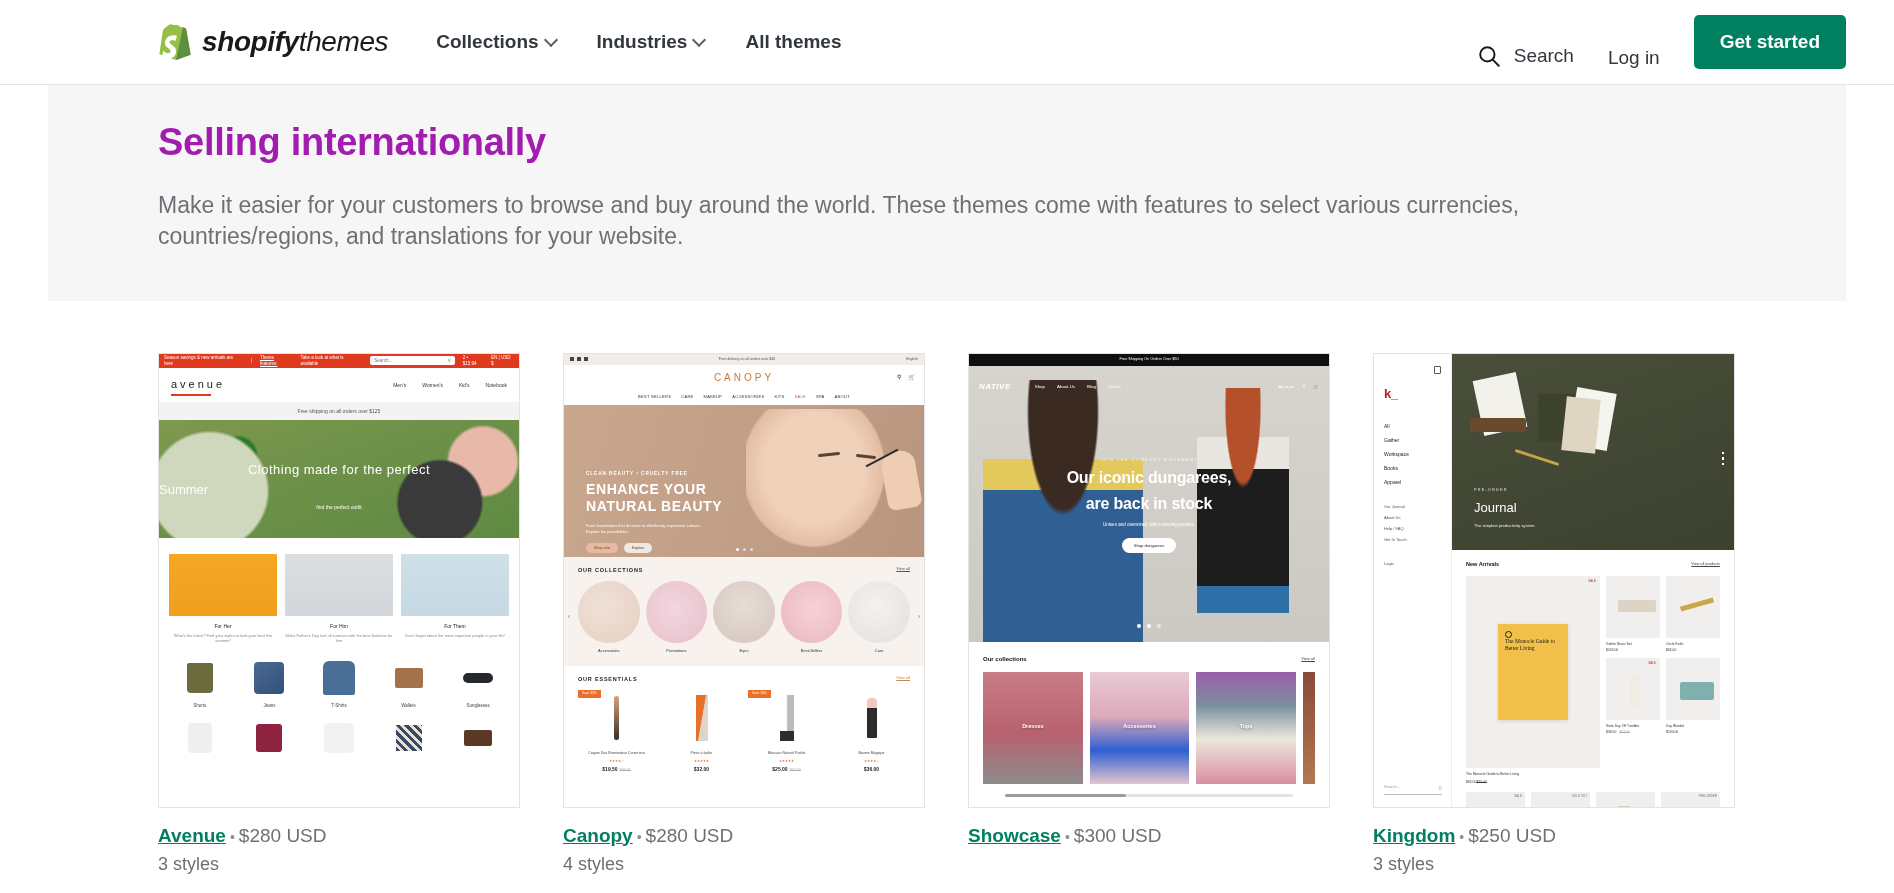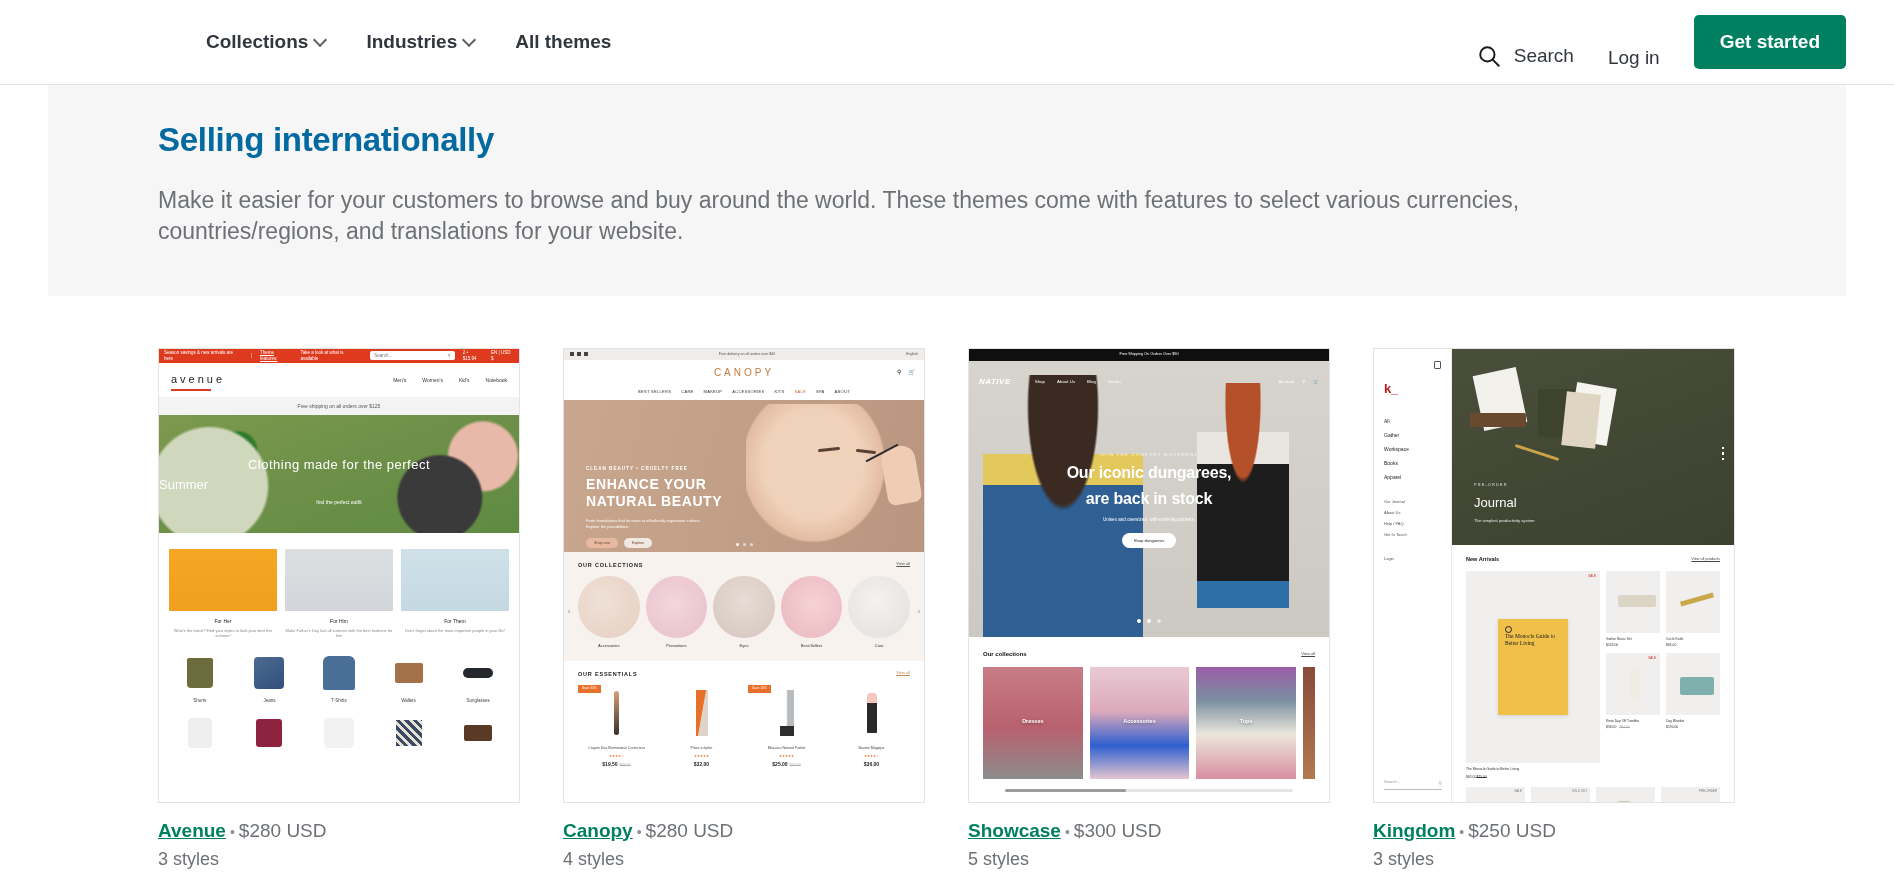--- a/index.html
+++ b/index.html
@@ -60,22 +60,22 @@
   }
 
   
   .hero {
     margin: 0 48px;
     background: #f6f6f7;
     padding: 36px 0 48px 110px;
   }
   .hero h1 {
     margin: 0 0 26px 0;
-    font-size: 33px; font-weight: 700;
-    color: #0369a1; letter-spacing: -0.3px;
+    font-size: 38px; font-weight: 700;
+    color: #a21caf; letter-spacing: -0.3px;
   }
   .hero p {
     margin: 0; max-width: 1500px;
     font-size: 23px; line-height: 1.36;
     color: #6d7175; font-weight: 400;
   }
 
   
   .grid {
     display: flex; gap: 43px;
@@ -269,20 +269,30 @@
   .kg-lbl { font-size:3.4px; color:#333; margin-top:4px;}
   .kg-prow { display:flex; gap:6px; margin-top:8px;}
   .kg-prow .pc { flex:1; height:42px; background:#f0efed; position:relative;}
   .kg-tag { position:absolute; right:3px; top:3px; font-size:3px; color:#777;}
 </style>
 </head>
 <body>
 
 <div class="header">
 
+  <div class="brand">
+    <svg class="shopify-bag" viewBox="0 0 60 68">
+      <path d="M44 8c-1-1-3-1-4 0-3-5-8-6-12-4C23 1 18 2 15 7c-3 1-6 3-7 8L2 56l30 10 26-9-8-46c-1-2-3-3-6-3z" fill="#95bf47"></path>
+      <path d="M44 8l-12 58 26-9-8-46c-1-2-3-3-6-3z" fill="#5e8e3e"></path>
+      <path d="M33 25l-2 7s-3-1-6-1c-4 0-5 2-5 3 0 5 12 6 12 16 0 8-5 13-12 13-8 0-13-5-13-5l2-8s5 4 9 4c3 0 4-2 4-3 0-6-10-6-10-15 0-7 5-14 16-14 4 0 5 1 5 1z" fill="#fff"></path>
+    </svg>
+    <span class="brand-word">
+      <span class="b1">shopify</span><span class="b2">themes</span>
+    </span>
+  </div>
 
   <nav class="mainnav">
     <div class="navitem">
       <span>Collections</span>
       <span class="chev"></span>
     </div>
     <div class="navitem">
       <span>Industries</span>
       <span class="chev"></span>
     </div>
@@ -616,21 +626,20 @@
           <div class="sc-sbar">
               <i></i>
             </div>
         </div>
       </div>
     </div>
     <div class="card-meta">
       <div class="meta-line1">
         <span class="theme-name">Showcase</span><span class="dot-sep">•</span><span class="price">$300 USD</span>
       </div>
-      <div class="styles">5 styles</div>
     </div>
   </div>
 
   <div class="card">
     <div class="thumb">
       <div class="mini">
         <div class="kg-wrap">
           <div class="kg-side">
             <span class="kg-bag"></span>
             <div class="kg-logo">k_</div>

